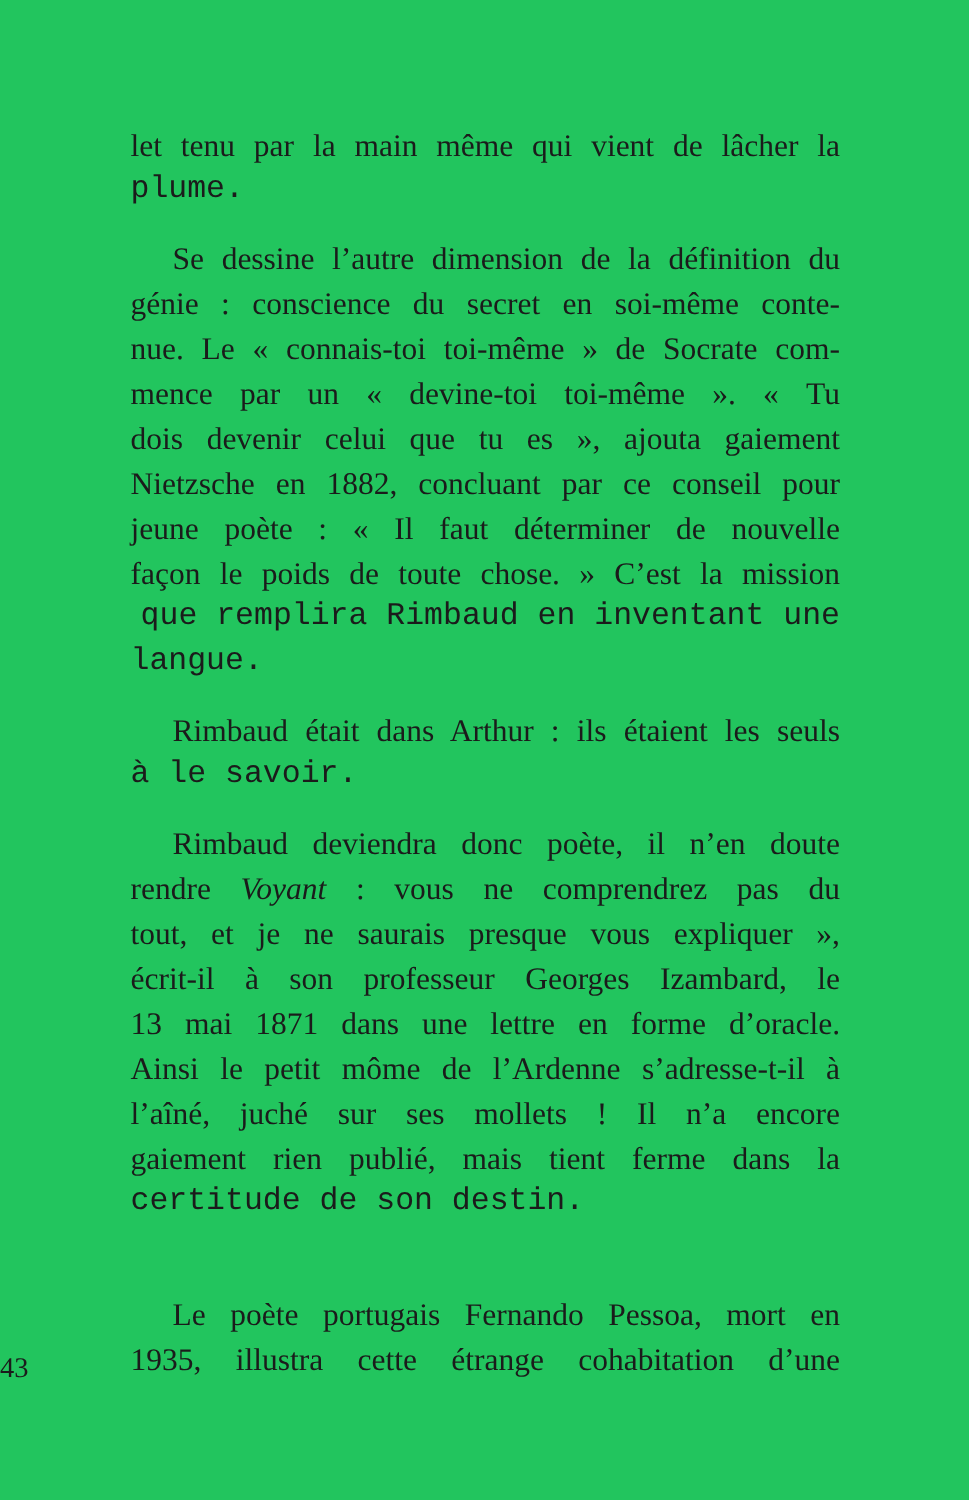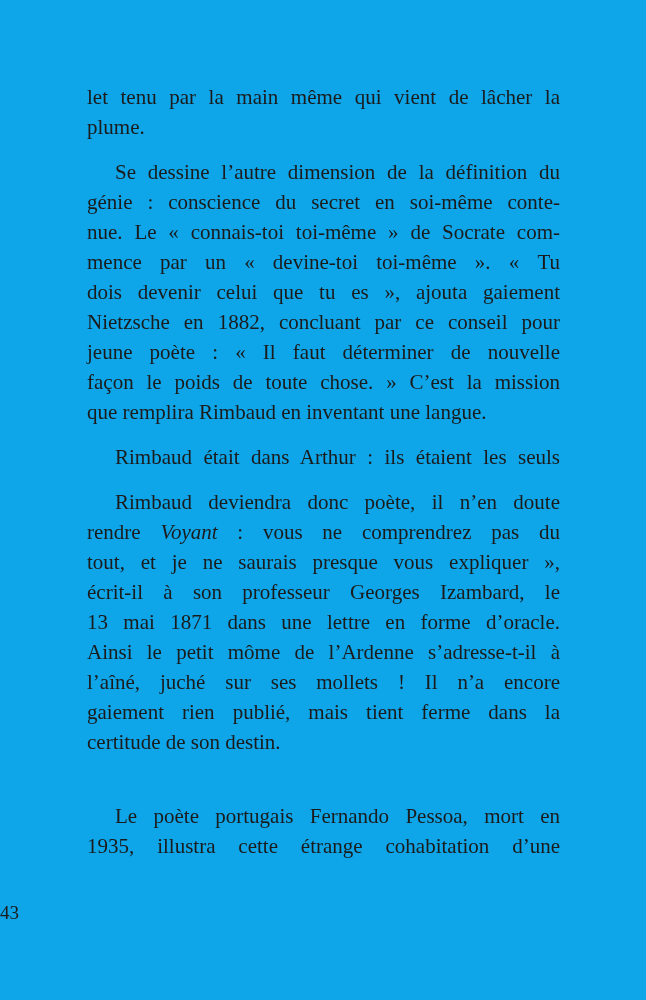--- a/index.html
+++ b/index.html
@@ -9,21 +9,21 @@
   body {
     width: 646px;
     height: 1000px;
     background: #ffffff;
     font-family: "Liberation Serif", "DejaVu Serif", serif;
   }
   .page {
     position: relative;
     width: 646px;
     height: 1000px;
-    background: #0ea5e9;
+    background: #22c55e;
     overflow: hidden;
   }
   .text-block {
     position: absolute;
     left: 87px;
     top: 82px;
     width: 473px;
     font-size: 21px;
     line-height: 30px;
     color: #1b1b1b;
@@ -38,20 +38,21 @@
   }
   .line {
     display: block;
     text-align: justify;
     text-align-last: justify;
     white-space: normal;
   }
   .line.no-justify {
     text-align: right;
     text-align-last: left;
+    font-family: Liberation Mono, monospace;
   }
   .line.indent {
     text-indent: 28px;
   }
   .line em {
     font-style: italic;
   }
   .page-number {
     position: absolute;
     left: 0;
@@ -78,20 +79,21 @@
         <span class="line"><span>nue. Le «&nbsp;connais-toi toi-même&nbsp;» de Socrate com-</span></span>
         <span class="line"><span>mence par un «&nbsp;devine-toi toi-même&nbsp;». «&nbsp;Tu</span></span>
         <span class="line"><span>dois devenir celui que tu es&nbsp;», ajouta gaiement</span></span>
         <span class="line"><span>Nietzsche en 1882, concluant par ce conseil pour</span></span>
         <span class="line"><span>jeune poète&nbsp;: «&nbsp;Il faut déterminer de nouvelle</span></span>
         <span class="line"><span>façon le poids de toute chose.&nbsp;» C’est la mission</span></span>
         <span class="line no-justify"><span>que remplira Rimbaud en inventant une langue.</span></span>
       </p>
       <p class="para">
         <span class="line indent"><span>Rimbaud était dans Arthur&nbsp;: ils étaient les seuls</span></span>
+        <span class="line no-justify"><span>à le savoir.</span></span>
       </p>
       <p class="para">
         <span class="line indent"><span>Rimbaud deviendra donc poète, il n’en doute</span></span>
         <span class="line"><span>rendre </span><em>Voyant</em><span>&nbsp;: vous ne comprendrez pas du</span></span>
         <span class="line"><span>tout, et je ne saurais presque vous expliquer&nbsp;»,</span></span>
         <span class="line"><span>écrit-il à son professeur Georges Izambard, le</span></span>
         <span class="line"><span>13 mai 1871 dans une lettre en forme d’oracle.</span></span>
         <span class="line"><span>Ainsi le petit môme de l’Ardenne s’adresse-t-il à</span></span>
         <span class="line"><span>l’aîné, juché sur ses mollets&nbsp;! Il n’a encore</span></span>
         <span class="line"><span>gaiement rien publié, mais tient ferme dans la</span></span>

